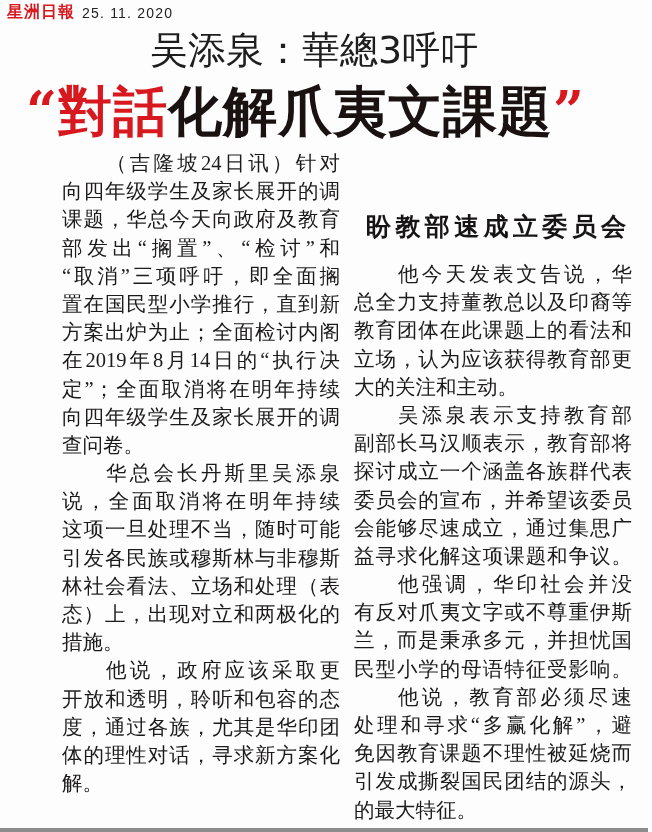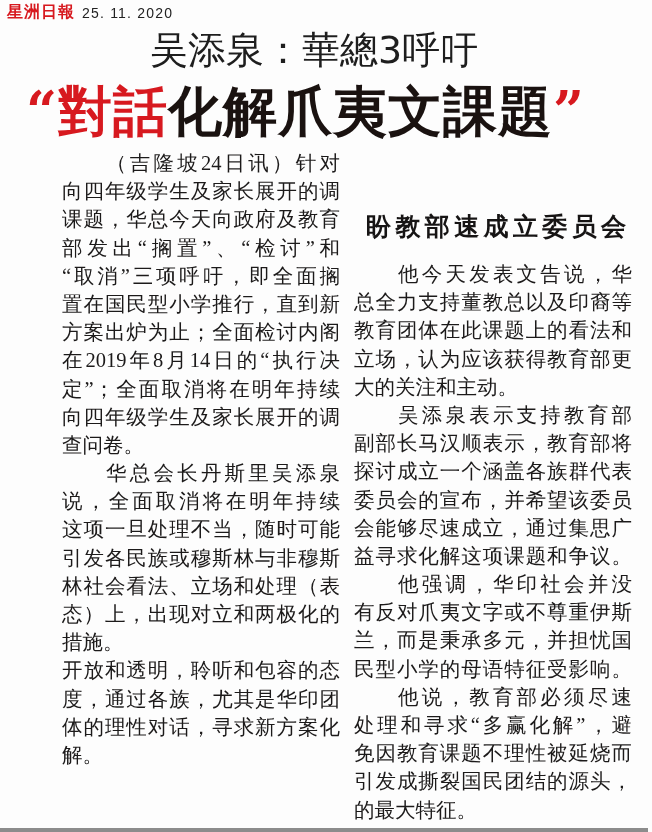--- a/index.html
+++ b/index.html
@@ -80,20 +80,21 @@
   <div>
     <span class="line indent">华总会长丹斯里吴添泉</span>
     <span class="line">说，全面取消将在明年持续</span>
     <span class="line">这项一旦处理不当，随时可能</span>
     <span class="line">引发各民族或穆斯林与非穆斯</span>
     <span class="line">林社会看法、立场和处理（表</span>
     <span class="line">态）上，出现对立和两极化的</span>
     <span class="line last">措施。</span>
   </div>
   <div>
+    <span class="line indent">他说，政府应该采取更</span>
     <span class="line">开放和透明，聆听和包容的态</span>
     <span class="line">度，通过各族，尤其是华印团</span>
     <span class="line">体的理性对话，寻求新方案化</span>
     <span class="line last">解。</span>
   </div>
 </div>
 
 <div class="subheading">盼教部速成立委员会</div>
 
 <div class="col col-right">

